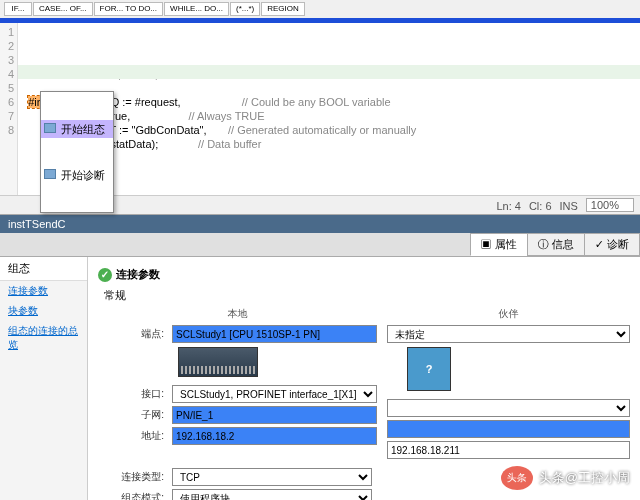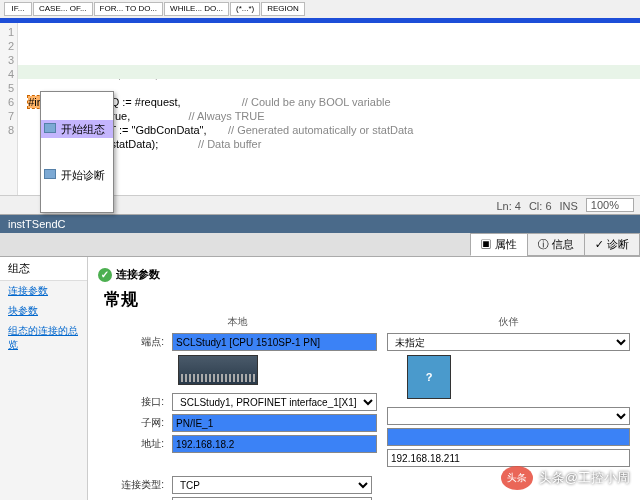--- a/index.html
+++ b/index.html
@@ -24,21 +24,21 @@
 .prop-tab{padding:3px 10px;border:1px solid #aaa;background:#f0f0f0;margin-left:-1px;cursor:pointer}
 .prop-tab.act{background:#fff;border-bottom-color:#fff}
 .main{display:flex;height:340px}
 .sidebar{width:88px;background:#f4f4f4;border-right:1px solid #ccc}
 .sb-tab{padding:4px 8px;border-bottom:1px solid #ddd;cursor:pointer}
 .sb-tab.act{background:#fff;font-weight:normal}
 .sb-link{padding:3px 8px;color:#0066cc;text-decoration:underline;cursor:pointer;font-size:10px}
 .content{flex:1;background:#fff;padding:6px 10px;overflow-y:auto}
 .ok-ico{display:inline-block;width:14px;height:14px;border-radius:50%;background:#4caf50;color:#fff;text-align:center;line-height:14px;font-size:10px;margin-right:4px}
 .sec-h{font-weight:bold;margin:4px 0 6px 0;display:flex;align-items:center}
-.sub-h{font-weight:bold;margin:6px 0 4px 6px;font-size:17px}
+.sub-h{font-weight:normal;margin:6px 0 4px 6px;font-size:11px}
 .cols{display:flex;gap:10px}
 .col{flex:1}
 .col-h{text-align:center;font-size:10px;color:#555;margin-bottom:4px}
 .row{display:flex;align-items:center;margin-bottom:3px;gap:4px}
 .lbl{width:70px;text-align:right;font-size:10px;color:#333;padding-right:4px}
 .inp,.sel-box{flex:1;border:1px solid #888;padding:1px 3px;font-size:10px;background:#fff;height:18px}
 .inp.ro{background:#3b82f6}
 .hw-img{width:80px;height:30px;background:linear-gradient(#4a5a6a,#2a3a4a);margin:4px 0 8px 80px;border:1px solid #333;position:relative}
 .hw-img::after{content:"";position:absolute;bottom:2px;left:2px;right:2px;height:8px;background:repeating-linear-gradient(90deg,#aaa 0,#aaa 2px,transparent 2px,transparent 4px)}
 .partner-img{width:44px;height:44px;background:#4a9acc;margin:4px 0 8px 20px;border:1px solid #333;display:flex;align-items:center;justify-content:center;color:#fff;font-size:24px;font-weight:bold}
@@ -60,21 +60,21 @@
  </div>
  <div class="code-area">
   <div class="gutter">1<br>2<br>3<br>4<br>5<br>6<br>7<br>8</div>
   <div class="code">
    <div class="hilite"></div>
 <span></span>
 <span>  #statData := 'Hello, World';</span>                  <span class="cmt">// Customized</span>
 <span></span>
 <span>  </span><span class="sel">#instTSendC</span><span>(REQ := #request,</span>                    <span class="cmt">// Could be any BOOL variable</span>
 <span>             CONT := true,</span>                   <span class="cmt">// Always TRUE</span>
-<span>             CONNECT := "GdbConData",</span>       <span class="cmt">// Generated automatically or statData</span>
+<span>             CONNECT := "GdbConData",</span>       <span class="cmt">// Generated automatically or manually</span>
 <span>             DATA := #statData);</span>             <span class="cmt">// Data buffer</span>
 <span></span>
    <div class="ctx-menu">
     <div class="ctx-item sel-row"><span class="ctx-ico"></span><span>开始组态</span></div>
     <div class="ctx-item"><span class="ctx-ico"></span><span>开始诊断</span></div>
    </div>
   </div>
  </div>
  <div class="status">
   <span>Ln: 4</span>

